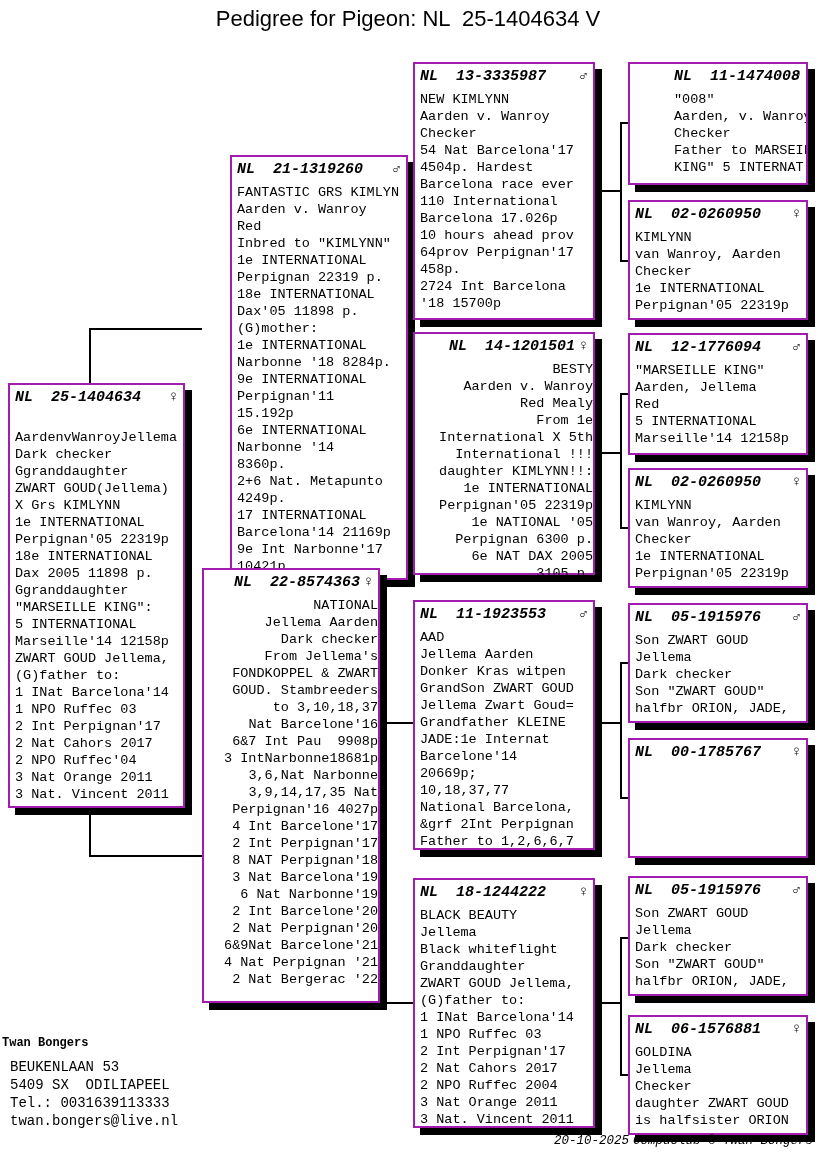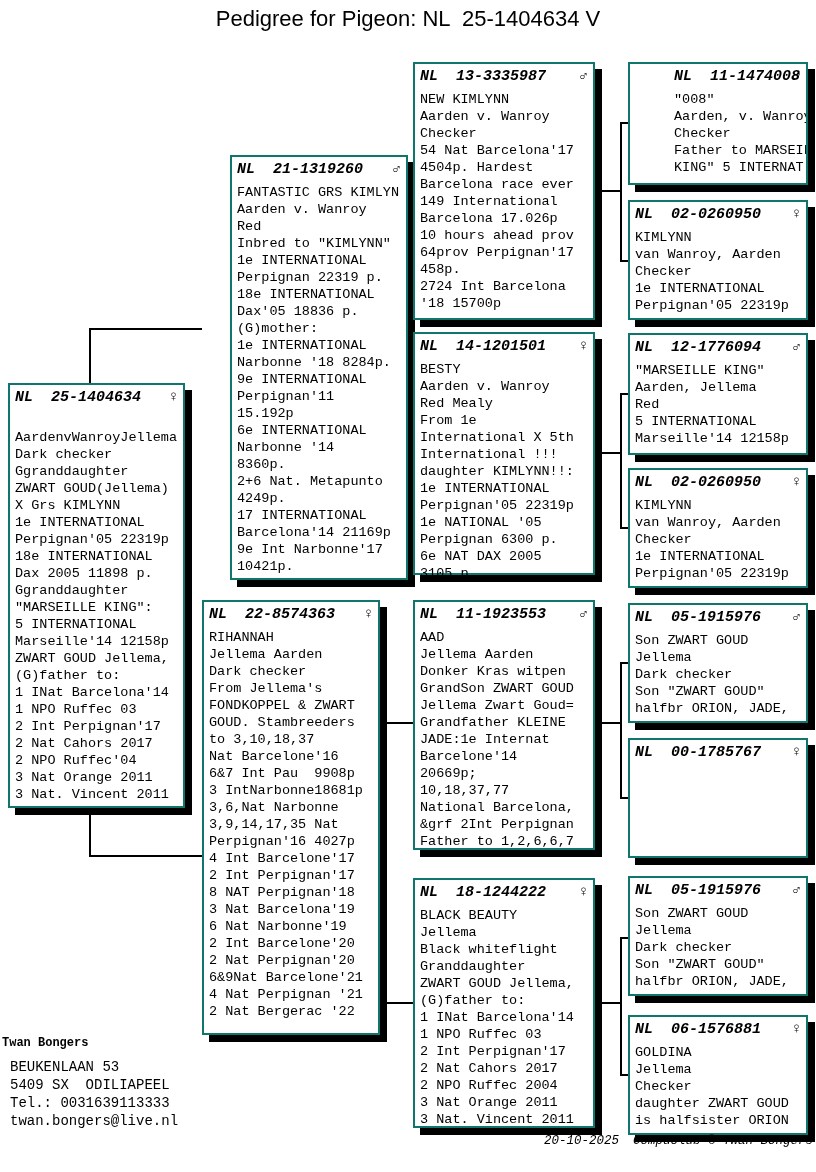--- a/index.html
+++ b/index.html
@@ -1,31 +1,31 @@
 <!DOCTYPE html>
 <html><head>
 <meta charset="utf-8">
 <style>
   html,body{margin:0;padding:0;background:#fff;}
   #page{position:relative;width:816px;height:1172px;background:#fff;overflow:hidden;
         font-family:"Liberation Mono",monospace;color:#000;}
   #title{position:absolute;top:6px;left:0;width:816px;text-align:center;
          font-family:"Liberation Sans",sans-serif;font-size:22px;white-space:pre;}
-  .pbox{position:absolute;background:#fff;border:2px solid #0f766e;box-shadow:7px 7px 0 #000;
+  .pbox{position:absolute;background:#fff;border:2px solid #a21caf;box-shadow:7px 7px 0 #000;
         box-sizing:border-box;padding:3px 0 0 5px;}
   .phead{position:relative;font-style:italic;font-weight:bold;font-size:15px;line-height:19px;
          white-space:pre;margin-bottom:5px;padding-right:18px;}
   .sex{position:absolute;right:5px;top:0;font-size:15px;font-style:normal;}
   .bline{font-size:13.5px;line-height:17px;height:17px;white-space:pre;overflow:hidden;}
   .conn{position:absolute;background:#000;}
   #owner{position:absolute;left:2px;top:1032px;}
   #owner-name{font-weight:bold;font-size:12px;line-height:22px;margin-bottom:4px;white-space:pre;}
   .owner-line{font-size:14px;line-height:18px;white-space:pre;margin-left:8px;}
   #footer{position:absolute;right:3px;top:1134px;font-style:italic;font-size:12.5px;white-space:pre;}
-  #footer span{margin-left:14px;}
+  #footer span{margin-left:4px;}
 </style>
 </head>
 <body>
 
 <div id="page">
   <div id="title">Pedigree for Pigeon: NL  25-1404634 V</div>
 
   <div id="connectors">
       <div class="conn" style="left: 89px; top: 328px; width: 2px; height: 57px;"></div>
       <div class="conn" style="left: 89px; top: 328px; width: 113px; height: 2px;"></div>
@@ -84,42 +84,42 @@
       <div class="pbox" style="left: 202px; top: 155px; width: 178px; height: 425px; margin-left: 28px;">
     <div class="phead"><span>NL  21-1319260</span><span class="sex">♂</span></div>
     <div>
           <div class="bline">FANTASTIC GRS KIMLYN</div>
           <div class="bline">Aarden v. Wanroy</div>
           <div class="bline">Red</div>
           <div class="bline">Inbred to "KIMLYNN"</div>
           <div class="bline">1e INTERNATIONAL</div>
           <div class="bline">Perpignan 22319 p.</div>
           <div class="bline">18e INTERNATIONAL</div>
-          <div class="bline">Dax'05 18836 p.</div>
+          <div class="bline">Dax'05 11898 p.</div>
           <div class="bline">(G)mother:</div>
           <div class="bline">1e INTERNATIONAL</div>
           <div class="bline">Narbonne '18 8284p.</div>
           <div class="bline">9e INTERNATIONAL</div>
           <div class="bline">Perpignan'11</div>
           <div class="bline">15.192p</div>
           <div class="bline">6e INTERNATIONAL</div>
           <div class="bline">Narbonne '14</div>
           <div class="bline">8360p.</div>
           <div class="bline">2+6 Nat. Metapunto</div>
           <div class="bline">4249p.</div>
           <div class="bline">17 INTERNATIONAL</div>
           <div class="bline">Barcelona'14 21169p</div>
           <div class="bline">9e Int Narbonne'17</div>
           <div class="bline">10421p.</div>
         </div>
   </div>
-      <div class="pbox" style="left: 202px; top: 600px; width: 178px; height: 435px;">
+      <div class="pbox" style="left: 202px; top: 568px; width: 178px; height: 435px; text-align: right;">
     <div class="phead"><span>NL  22-8574363</span><span class="sex">♀</span></div>
     <div>
-          <div class="bline">RIHANNAH</div>
+          <div class="bline">NATIONAL</div>
           <div class="bline">Jellema Aarden</div>
           <div class="bline">Dark checker</div>
           <div class="bline">From Jellema's</div>
           <div class="bline">FONDKOPPEL &amp; ZWART</div>
           <div class="bline">GOUD. Stambreeders</div>
           <div class="bline">to 3,10,18,37</div>
           <div class="bline">Nat Barcelone'16</div>
           <div class="bline">6&amp;7 Int Pau  9908p</div>
           <div class="bline">3 IntNarbonne18681p</div>
           <div class="bline">3,6,Nat Narbonne</div>
@@ -139,30 +139,30 @@
   </div>
       <div class="pbox" style="left: 413px; top: 62px; width: 182px; height: 258px;">
     <div class="phead"><span>NL  13-3335987</span><span class="sex">♂</span></div>
     <div>
           <div class="bline">NEW KIMLYNN</div>
           <div class="bline">Aarden v. Wanroy</div>
           <div class="bline">Checker</div>
           <div class="bline">54 Nat Barcelona'17</div>
           <div class="bline">4504p. Hardest</div>
           <div class="bline">Barcelona race ever</div>
-          <div class="bline">149 International</div>
+          <div class="bline">110 International</div>
           <div class="bline">Barcelona 17.026p</div>
           <div class="bline">10 hours ahead prov</div>
           <div class="bline">64prov Perpignan'17</div>
           <div class="bline">458p.</div>
           <div class="bline">2724 Int Barcelona</div>
           <div class="bline">'18 15700p</div>
         </div>
   </div>
-      <div class="pbox" style="left: 413px; top: 332px; width: 182px; height: 243px;">
+      <div class="pbox" style="left: 413px; top: 332px; width: 182px; height: 243px; text-align: right;">
     <div class="phead"><span>NL  14-1201501</span><span class="sex">♀</span></div>
     <div>
           <div class="bline">BESTY</div>
           <div class="bline">Aarden v. Wanroy</div>
           <div class="bline">Red Mealy</div>
           <div class="bline">From 1e</div>
           <div class="bline">International X 5th</div>
           <div class="bline">International !!!</div>
           <div class="bline">daughter KIMLYNN!!:</div>
           <div class="bline">1e INTERNATIONAL</div>

